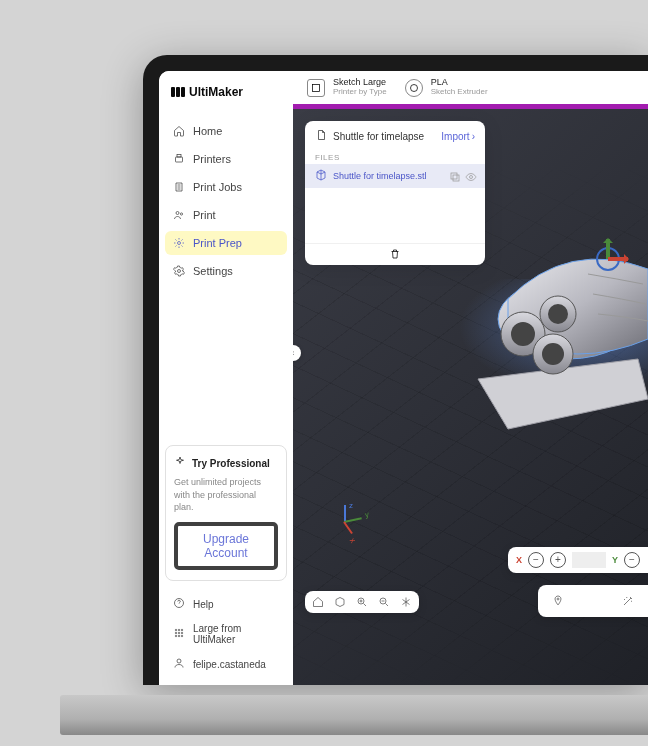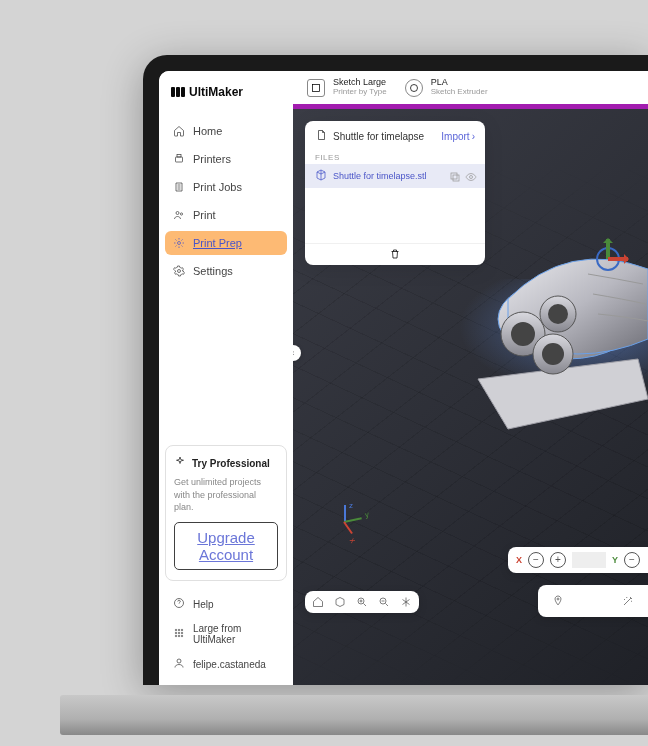--- a/index.html
+++ b/index.html
@@ -11,29 +11,29 @@
 .laptop-base { position: absolute; left: -60px; right: 0; top: 640px; height: 40px; background: linear-gradient(180deg, #c8c8c8 0%, #b0b0b0 60%, #888 100%); border-radius: 3px 0 0 3px; }
 
 .sidebar { width: 134px; background: #fff; padding: 8px 6px; display: flex; flex-direction: column; font-size: 11px; color: #333; }
 .brand { display: flex; align-items: center; gap: 4px; padding: 6px; margin-bottom: 14px; }
 .brand-logo { display: flex; gap: 1px; }
 .brand-logo span { width: 4px; height: 10px; background: #0a0a0a; border-radius: 1px; }
 .brand-name { font-weight: 700; font-size: 12px; color: #0a0a0a; }
 
 .nav { flex: 0 0 auto; }
 .nav-item { display: flex; align-items: center; gap: 8px; padding: 6px 8px; border-radius: 6px; cursor: pointer; color: #444; margin-bottom: 4px; }
-.nav-item.active { background: #fdba74; color: #4a55c8; text-decoration: underline; }
+.nav-item.active { background: #fef9c3; color: #4a55c8; }
 .nav-item .ic { width: 12px; height: 12px; display: flex; align-items: center; justify-content: center; }
 
 .spacer { flex: 1; }
 
 .promo { border: 1px solid #e0e0e0; border-radius: 8px; padding: 10px 8px; margin-bottom: 10px; }
 .promo-head { display: flex; align-items: center; gap: 6px; font-size: 10px; font-weight: 600; margin-bottom: 6px; color: #222; }
 .promo-body { font-size: 9px; color: #888; line-height: 1.4; margin-bottom: 8px; }
-.promo-btn { border: 1px solid #404040; color: #6b76d8; background: #fff; font-size: 15px; padding: 6px 10px; border-radius: 5px; cursor: pointer; width: 100%; text-decoration: underline; }
+.promo-btn { border: 4px solid #404040; color: #6b76d8; background: #fff; font-size: 12px; padding: 6px 10px; border-radius: 5px; cursor: pointer; width: 100%; }
 
 .footer-item { display: flex; align-items: center; gap: 8px; padding: 6px 8px; cursor: pointer; color: #444; font-size: 10px; }
 
 .main { flex: 1; background: #f6f6f8; position: relative; display: flex; flex-direction: column; overflow: hidden; }
 
 .topbar { height: 38px; background: #fff; display: flex; align-items: center; gap: 18px; padding: 0 14px; border-bottom: 5px solid #a21caf; }
 .top-group { display: flex; align-items: center; gap: 8px; }
 .top-group .icbox { width: 18px; height: 18px; border: 1px solid #888; border-radius: 3px; display: flex; align-items: center; justify-content: center; }
 .top-group .meta { display: flex; flex-direction: column; line-height: 1.1; }
 .top-group .meta .title { font-size: 9px; color: #222; font-weight: 500; }

